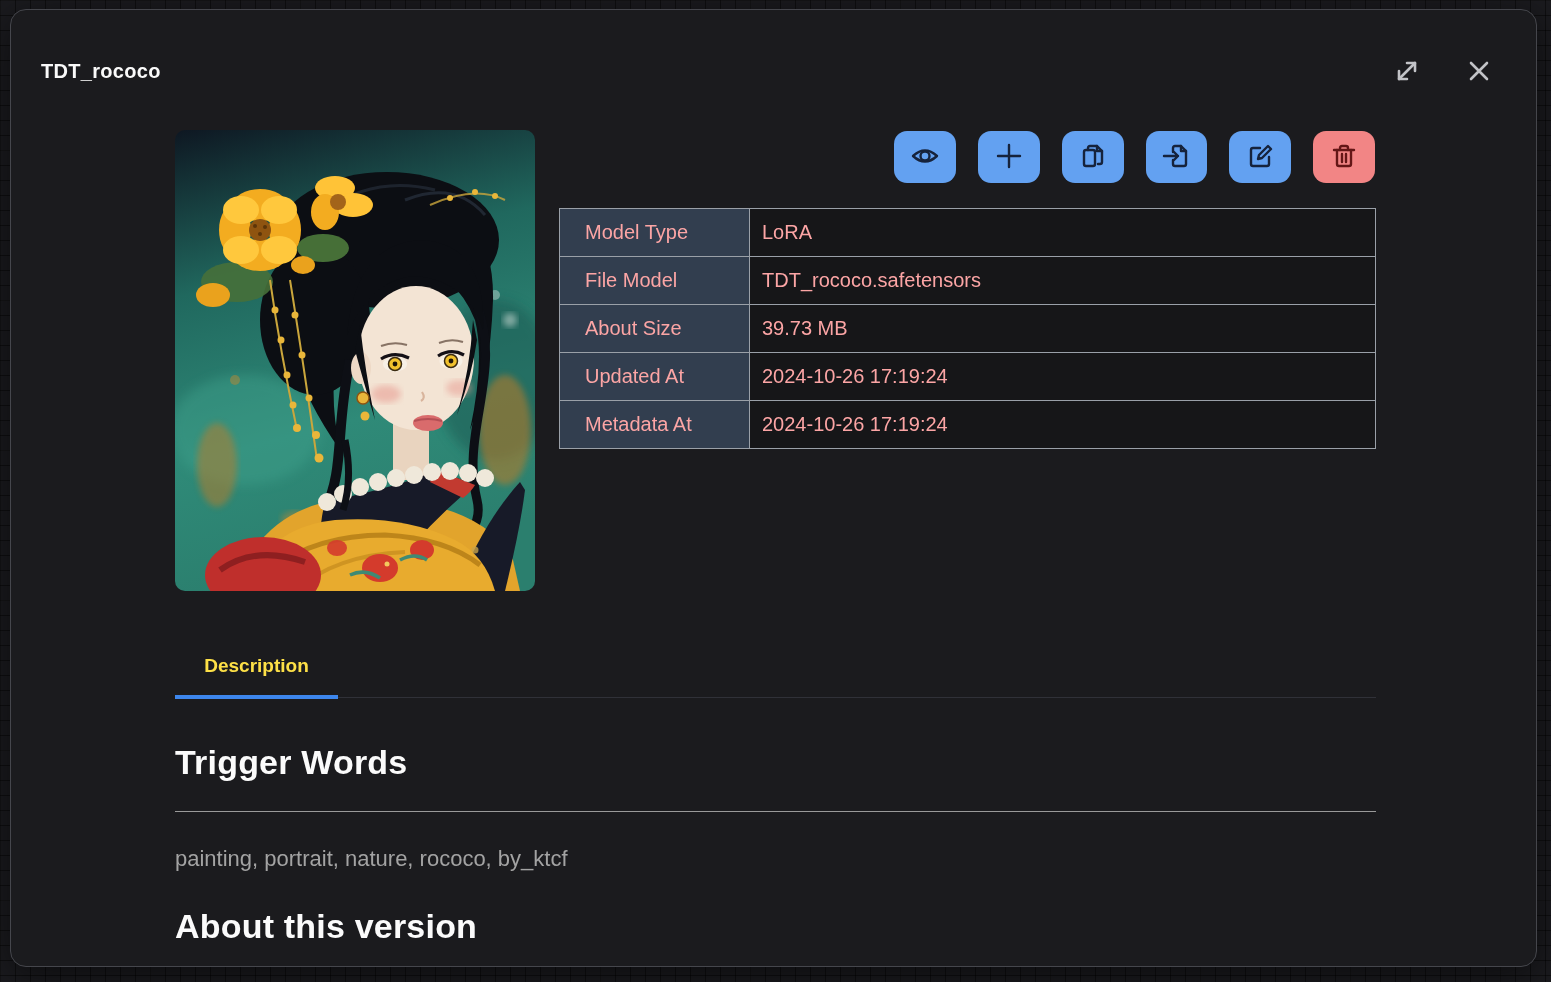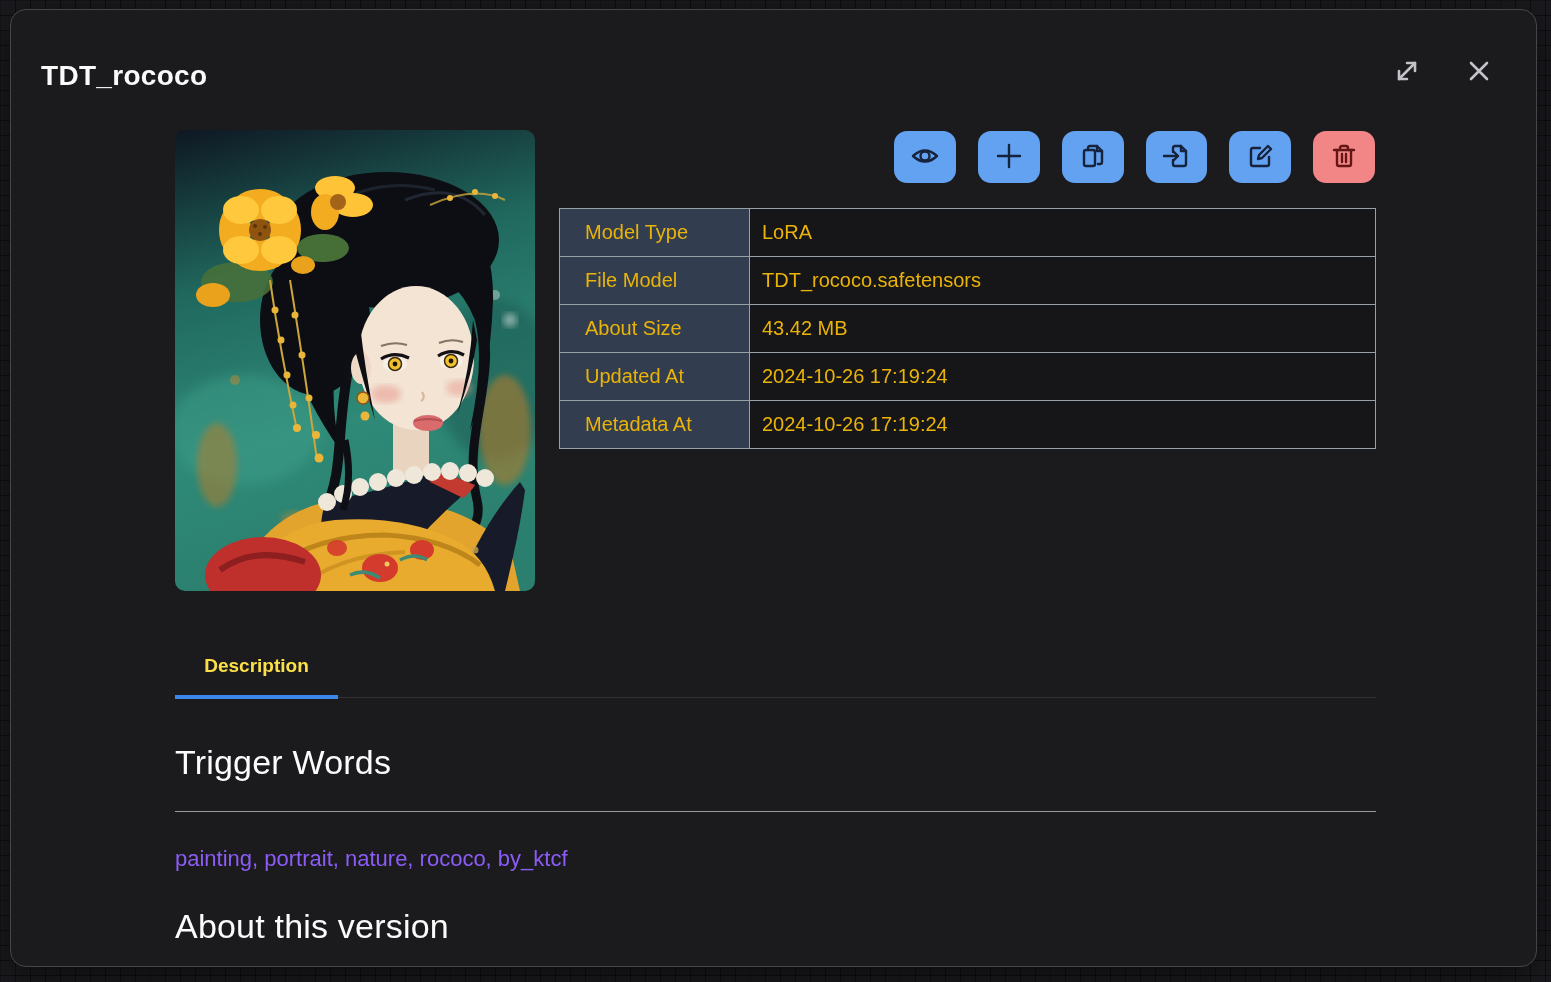--- a/index.html
+++ b/index.html
@@ -22,21 +22,21 @@
     width: 1527px; height: 958px;
     background: #1b1b1e;
     border: 1px solid #45464c;
     border-radius: 16px;
     box-shadow: 0 8px 40px rgba(0,0,0,0.6);
     overflow: hidden;
   }
 
   .modal-title {
     position: absolute; left: 30px; top: 50px;
-    font-size: 28px; font-weight: bold; color: #fafafa;
+    font-size: 20px; font-weight: bold; color: #fafafa;
     letter-spacing: 0.3px;
   }
 
   .header-icon-btn {
     position: absolute; top: 44px;
     width: 36px; height: 36px;
     display: flex; align-items: center; justify-content: center;
     cursor: pointer; background: transparent; border: none;
   }
   .header-icon-btn.expand { left: 1378px; }
@@ -67,21 +67,21 @@
     position: absolute; left: 548px; top: 198px;
     width: 817px;
     border-collapse: collapse;
     font-size: 20px;
   }
   .info-table th, .info-table td {
     border: 1px solid #9aa0a8;
     height: 48px;
     text-align: left;
     font-weight: normal;
-    color: #eab308;
+    color: #fca5a5;
   }
   .info-table th {
     background: #323e4f;
     width: 190px;
     padding-left: 25px;
   }
   .info-table td {
     background: #161618;
     padding-left: 12px;
   }
@@ -101,35 +101,35 @@
     font-size: 19px; font-weight: bold;
     cursor: pointer; position: relative; z-index: 1;
   }
   .tab.tab-description { width: 163px; }
   .tab.tab-metadata    { width: 141px; }
   .tab.active   { color: #fde047; border-bottom: 4px solid #3d86ec; }
   .tab.inactive { color: #989ca3; border-bottom: 4px solid #3b3e45; }
 
   .section-heading {
     position: absolute; left: 164px;
-    font-size: 34px; font-weight: normal; color: #fbfbfb;
+    font-size: 34px; font-weight: bold; color: #fbfbfb;
     letter-spacing: 0.2px;
   }
   .heading-trigger { top: 733px; }
   .heading-about   { top: 897px; }
 
   .divider {
     position: absolute; left: 164px; top: 801px;
     width: 1201px; height: 1px;
     background: #9a9a9a; border: none;
   }
 
   .trigger-words-text {
     position: absolute; left: 164px; top: 836px;
-    font-size: 22px; color: #8b5cf6;
+    font-size: 22px; color: #a3a3a3;
   }
 
   .icon-stroke-dark { stroke: #16233c; fill: none; stroke-width: 2.4; stroke-linecap: round; stroke-linejoin: round; }
   .icon-stroke-red  { stroke: #641616; fill: none; stroke-width: 2.4; stroke-linecap: round; stroke-linejoin: round; }
   .icon-stroke-gray { stroke: #c2c3c7; fill: none; stroke-width: 2.6; stroke-linecap: round; stroke-linejoin: round; }
 </style>
 </head>
 <body>
 
 <div class="modal">
@@ -361,21 +361,21 @@
       <tr>
         <th>Model Type</th>
         <td>LoRA</td>
       </tr>
       <tr>
         <th>File Model</th>
         <td>TDT_rococo.safetensors</td>
       </tr>
       <tr>
         <th>About Size</th>
-        <td>43.42 MB</td>
+        <td>39.73 MB</td>
       </tr>
       <tr>
         <th>Updated At</th>
         <td>2024-10-26 17:19:24</td>
       </tr>
       <tr>
         <th>Metadata At</th>
         <td>2024-10-26 17:19:24</td>
       </tr>
     </tbody>

